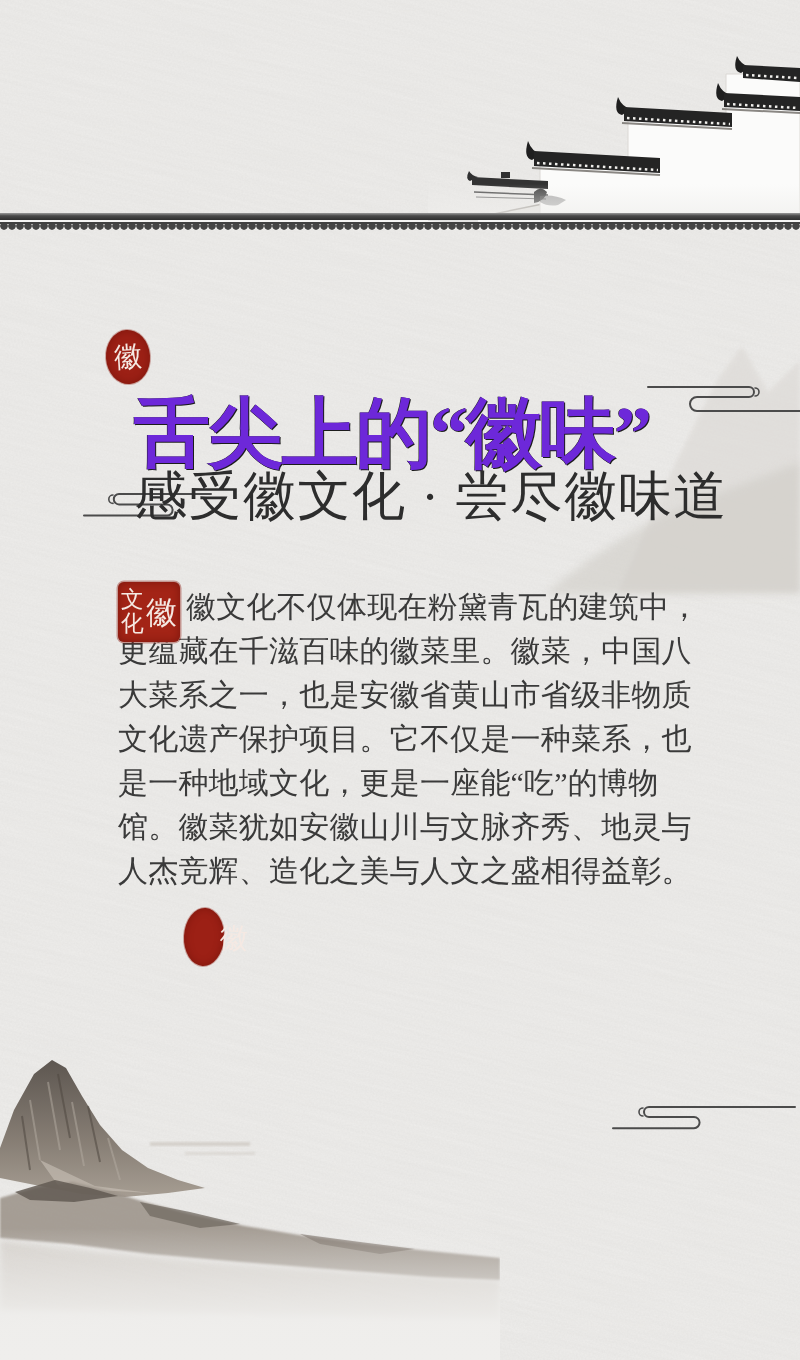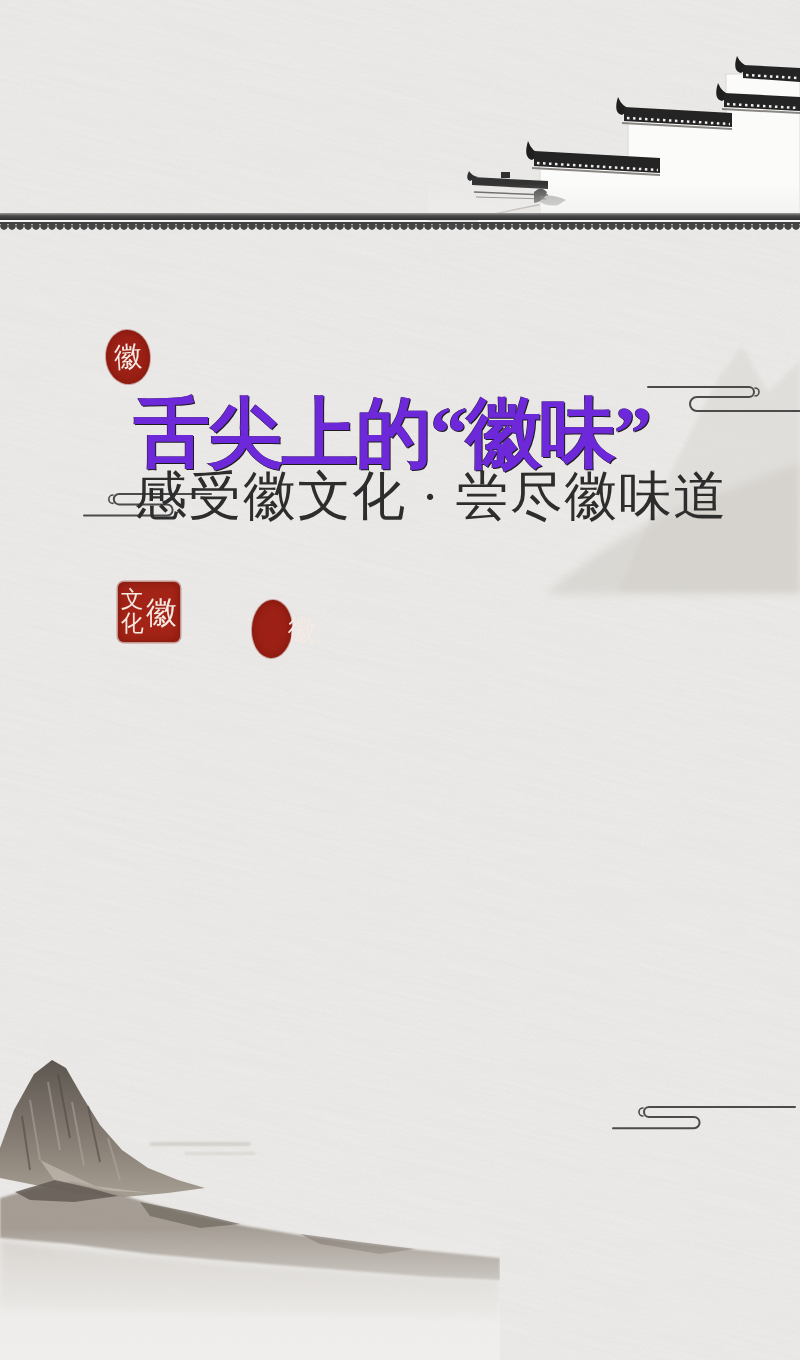--- a/index.html
+++ b/index.html
@@ -200,19 +200,26 @@
     <p>
       <span class="seal-square-wrap">
         <span class="seal-square">
           <span class="col">
             <span>文</span>
             <span>化</span>
           </span>
           <span class="big">徽</span>
         </span>
       </span>
+      <span class="ptext">徽文化不仅体现在粉黛青瓦的建筑中，
+更蕴藏在千滋百味的徽菜里。徽菜，中国八
+大菜系之一，也是安徽省黄山市省级非物质
+文化遗产保护项目。它不仅是一种菜系，也
+是一种地域文化，更是一座能“吃”的博物
+馆。徽菜犹如安徽山川与文脉齐秀、地灵与
+人杰竞辉、造化之美与人文之盛相得益彰。</span>
     </p>
     <p class="p2">
       <span class="end-anchor"><span class="seal-oval end-seal">徽</span></span>
     </p>
   </div>
 
 </div>
 
 </body></html>

